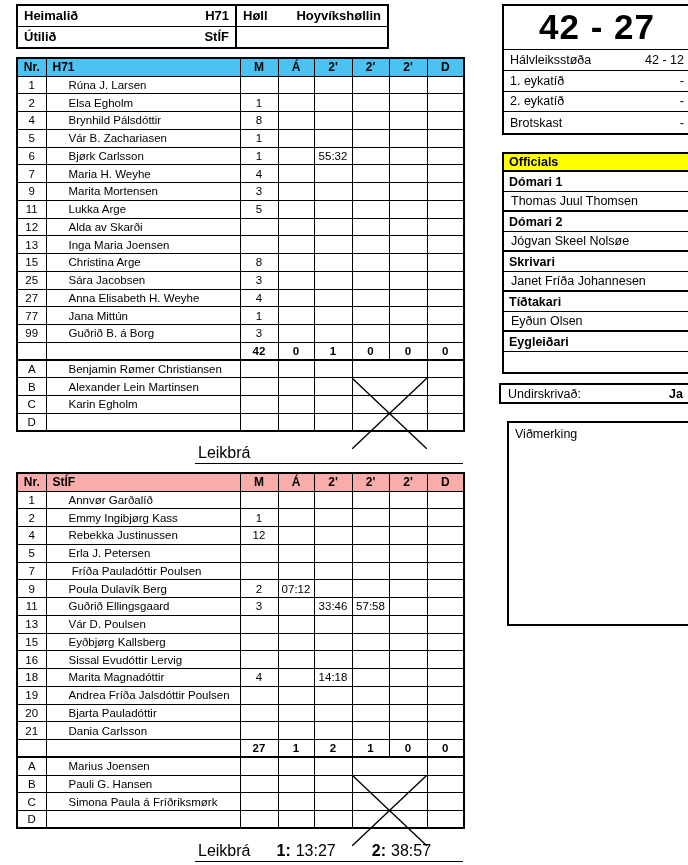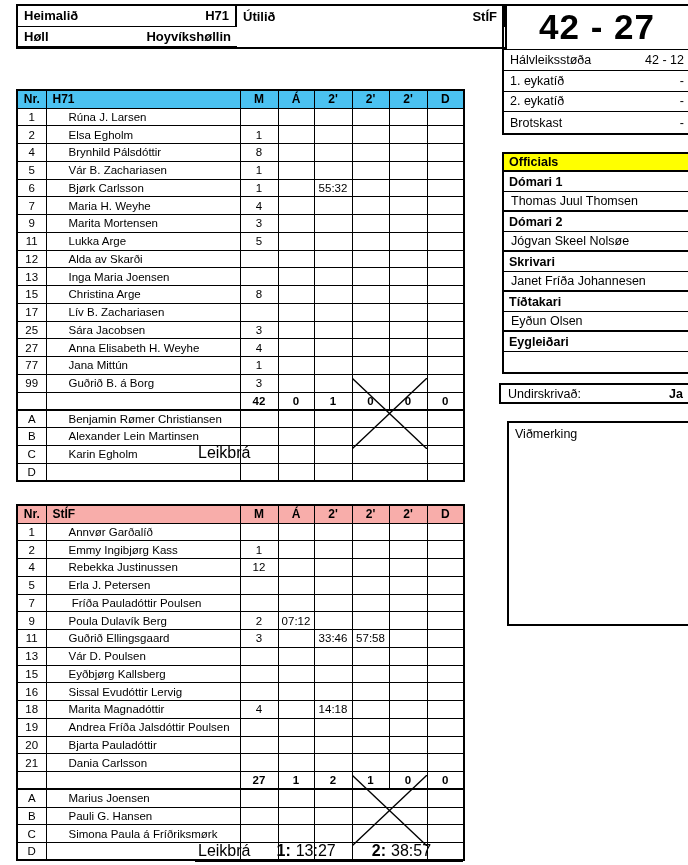--- a/index.html
+++ b/index.html
@@ -5,34 +5,34 @@
   * { box-sizing: border-box; }
   html,body { margin:0; padding:0; }
   body {
     width:688px; height:865px; position:relative; overflow:hidden;
     background:#ffffff; font-family:"Liberation Sans", sans-serif; color:#000;
   }
   .abs { position:absolute; }
 
   
   .team-header {
-    left:16px; top:4px; width:491px; height:45px;
+    left:16px; top:4px; width:373px; height:45px;
     border:2px solid #000; display:grid;
     grid-template-columns:219px 1fr; grid-template-rows:1fr 1fr;
   }
   .team-header .cell {
     display:flex; justify-content:space-between; align-items:center;
     padding:0 6px; font-size:13px; font-weight:bold;
   }
   .th-home { border-right:2px solid #000; border-bottom:1.5px solid #000; }
   .th-hall { border-bottom:1.5px solid #000; }
   .th-away { border-right:2px solid #000; }
 
   
-  table.roster { border-collapse:collapse; table-layout:fixed; width:447px; border:2px solid #000;margin-top:32px; }
+  table.roster { border-collapse:collapse; table-layout:fixed; width:447px; border:2px solid #000; }
   .roster th, .roster td {
     border:1px solid #000; height:17.75px; padding:0 3px;
     font-size:11.5px; vertical-align:middle; overflow:hidden;
   }
   .roster th { height:18px; font-size:12px; font-weight:bold; text-align:center; }
   .roster th.col-name { text-align:left; padding-left:6px; }
   .roster td.col-nr { text-align:center; }
   .roster td.col-name { text-align:left; padding-left:22px; white-space:pre; }
   .roster td.col-stat { text-align:center; }
   .roster tr.totals td { font-weight:bold; border-bottom:2px solid #000; }
@@ -90,27 +90,27 @@
   svg.xmark { position:absolute; pointer-events:none; }
 </style>
 </head>
 <body>
 
 <div class="abs team-header">
   <div class="cell th-home">
     <span>Heimalið</span>
     <span>H71</span>
   </div>
+  <div class="cell th-hall">
+    <span>Høll</span>
+    <span>Hoyvíkshøllin</span>
+  </div>
   <div class="cell th-away">
     <span>Útilið</span>
     <span>StÍF</span>
-  </div>
-  <div class="cell th-hall">
-    <span>Høll</span>
-    <span>Hoyvíkshøllin</span>
   </div>
   <div class="cell"></div>
 </div>
 
 <table class="abs roster" id="home-table">
     <colgroup>
       <col style="width: 29px;">
       <col style="width: 194px;">
       <col style="width: 38px;">
       <col style="width: 36px;">
@@ -229,30 +229,20 @@
         <td class="col-stat"></td>
         <td class="col-stat"></td>
         <td class="col-stat"></td>
         <td class="col-stat"></td>
         <td class="col-stat"></td>
       </tr>
       <tr>
         <td class="col-nr">15</td>
         <td class="col-name">Christina Arge</td>
         <td class="col-stat">8</td>
-        <td class="col-stat"></td>
-        <td class="col-stat"></td>
-        <td class="col-stat"></td>
-        <td class="col-stat"></td>
-        <td class="col-stat"></td>
-      </tr>
-      <tr>
-        <td class="col-nr">17</td>
-        <td class="col-name">Lív B. Zachariasen</td>
-        <td class="col-stat"></td>
         <td class="col-stat"></td>
         <td class="col-stat"></td>
         <td class="col-stat"></td>
         <td class="col-stat"></td>
         <td class="col-stat"></td>
       </tr>
       <tr>
         <td class="col-nr">25</td>
         <td class="col-name">Sára Jacobsen</td>
         <td class="col-stat">3</td>

